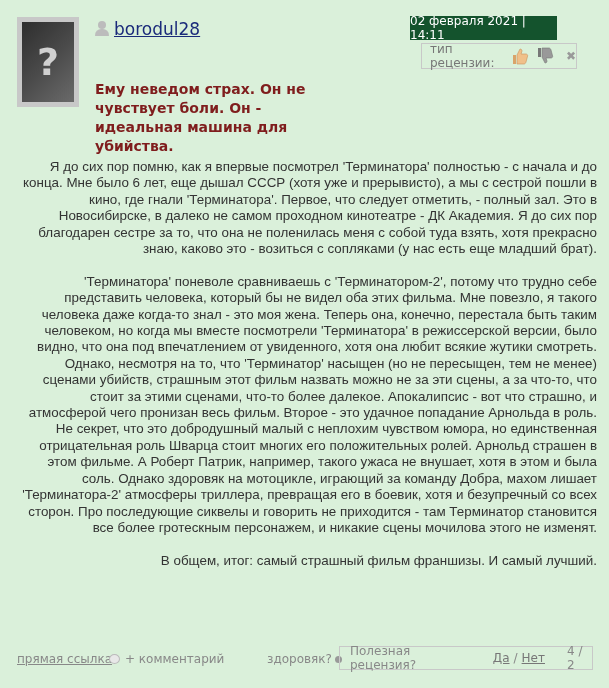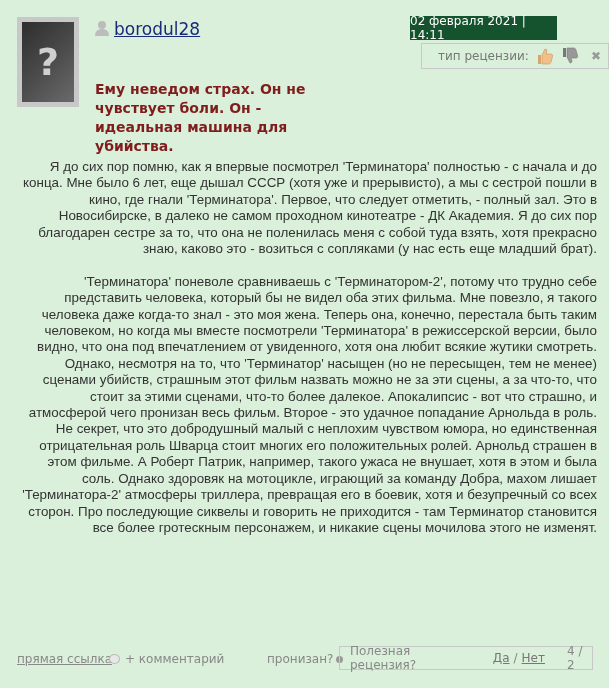--- a/index.html
+++ b/index.html
@@ -40,23 +40,23 @@
     font-weight: bold; font-size: 14px; line-height: 19px; color: #7f1d1d;
     font-family: "DejaVu Sans", sans-serif;
   }
   .date-box {
     position: absolute; left: 410px; top: 16px; width: 147px; height: 24px;
     background: #14532d; color: #fff; font-size: 12px;
     display: flex; align-items: center; justify-content: center;
     font-family: "DejaVu Sans", sans-serif;
   }
   .type-box {
-    position: absolute; left: 421px; top: 43px; width: 188px; height: 26px;
+    position: absolute; left: 421px; top: 43px; width: 156px; height: 26px;
     border: 1px solid #c8c8c8; box-sizing: border-box;
-    display: flex; align-items: center; padding-left: 16px;
+    display: flex; align-items: center; padding-left: 8px;
     font-size: 12px; color: #777; font-family: "DejaVu Sans", sans-serif;
   }
   .thumb { width: 18px; height: 18px; margin-left: 7px; display: inline-block; }
   .close-x { margin-left: 12px; color: #999; font-size: 12px; font-weight: bold; }
   .body-text {
     position: absolute; left: 17px; top: 159px; width: 580px;
     font-size: 13.4px; line-height: 16.4px; color: #333;
   }
   .body-text p { margin: 0 0 16.4px 0; text-align: right; }
   .footer {
@@ -112,30 +112,31 @@
         <path d="M2 1h3v9H2z" fill="#777"></path>
         <path d="M6 10l3 6c1.5 0 2-1 2-2l-1-3h5c1 0 2-1 1.6-2L15 3c-.3-1-1-2-2-2H6z" fill="#999" stroke="#777" stroke-width=".6"></path>
       </svg>
   </span>
   <span class="close-x">✖</span>
 </div>
 
 <div class="body-text">
   <p>Я до сих пор помню, как я впервые посмотрел 'Терминатора' полностью - с начала и до конца. Мне было 6 лет, еще дышал СССР (хотя уже и прерывисто), а мы с сестрой пошли в кино, где гнали 'Терминатора'. Первое, что следует отметить, - полный зал. Это в Новосибирске, в далеко не самом проходном кинотеатре - ДК Академия. Я до сих пор благодарен сестре за то, что она не поленилась меня с собой туда взять, хотя прекрасно знаю, каково это - возиться с сопляками (у нас есть еще младший брат).</p>
   <p>'Терминатора' поневоле сравниваешь с 'Терминатором-2', потому что трудно себе представить человека, который бы не видел оба этих фильма. Мне повезло, я такого человека даже когда-то знал - это моя жена. Теперь она, конечно, перестала быть таким человеком, но когда мы вместе посмотрели 'Терминатора' в режиссерской версии, было видно, что она под впечатлением от увиденного, хотя она любит всякие жутики смотреть. Однако, несмотря на то, что 'Терминатор' насыщен (но не пересыщен, тем не менее) сценами убийств, страшным этот фильм назвать можно не за эти сцены, а за что-то, что стоит за этими сценами, что-то более далекое. Апокалипсис - вот что страшно, и атмосферой чего пронизан весь фильм. Второе - это удачное попадание Арнольда в роль. Не секрет, что это добродушный малый с неплохим чувством юмора, но единственная отрицательная роль Шварца стоит многих его положительных ролей. Арнольд страшен в этом фильме. А Роберт Патрик, например, такого ужаса не внушает, хотя в этом и была соль. Однако здоровяк на мотоцикле, играющий за команду Добра, махом лишает 'Терминатора-2' атмосферы триллера, превращая его в боевик, хотя и безупречный со всех сторон. Про последующие сиквелы и говорить не приходится - там Терминатор становится все более гротескным персонажем, и никакие сцены мочилова этого не изменят.</p>
+  <p>В общем, итог: самый страшный фильм франшизы. И самый лучший.</p>
 </div>
 
 <div class="footer">
   <a class="direct-link">прямая ссылка</a>
   <span class="comment">
     <span class="bubble"></span>
     <span>+ комментарий</span>
   </span>
   <span class="spoiler">
-    <span>пронизан?</span>
+    <span>здоровяк?</span>
     <span class="dot"></span>
   </span>
   <div class="useful-box">
     <span class="useful-q">Полезная рецензия?</span>
     <a class="yes">Да</a>
     <span class="slash">/</span>
     <a class="no">Нет</a>
     <span class="counts">4 / 2</span>
   </div>
 </div>

